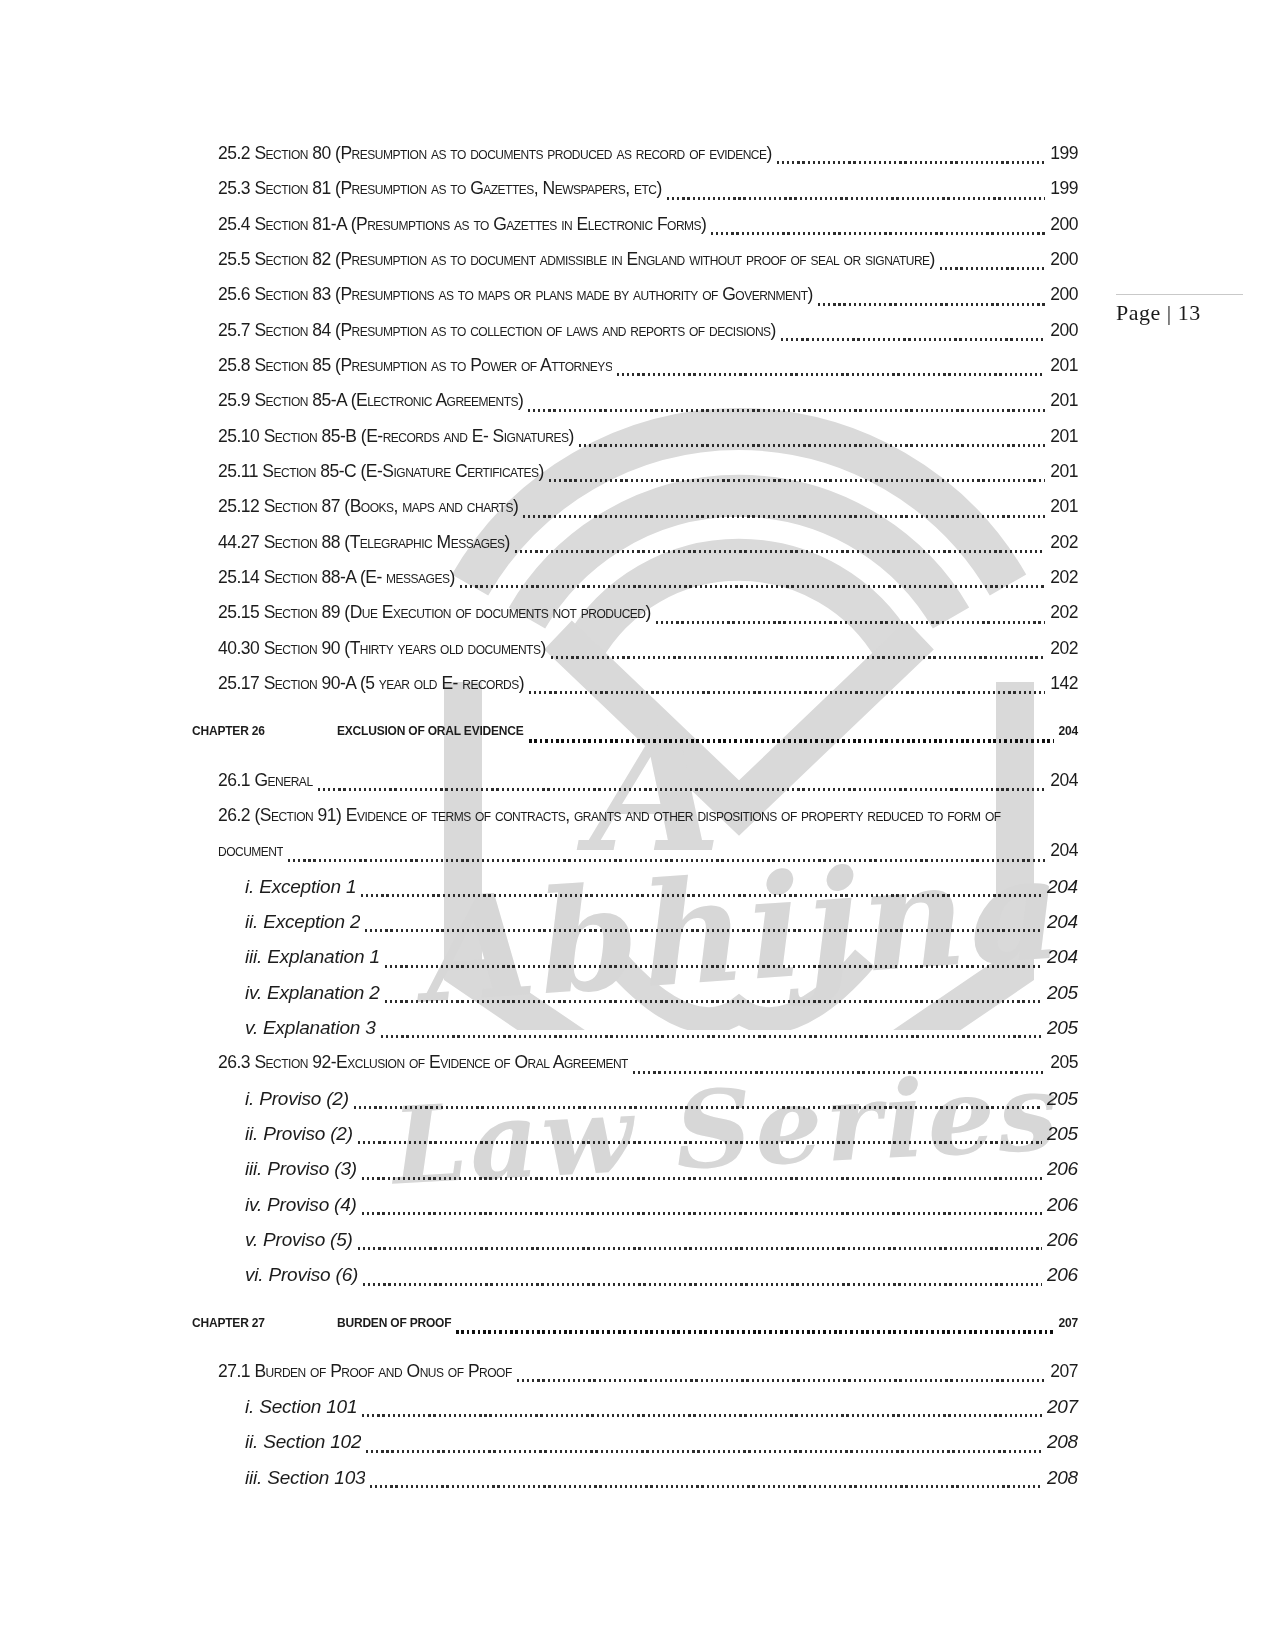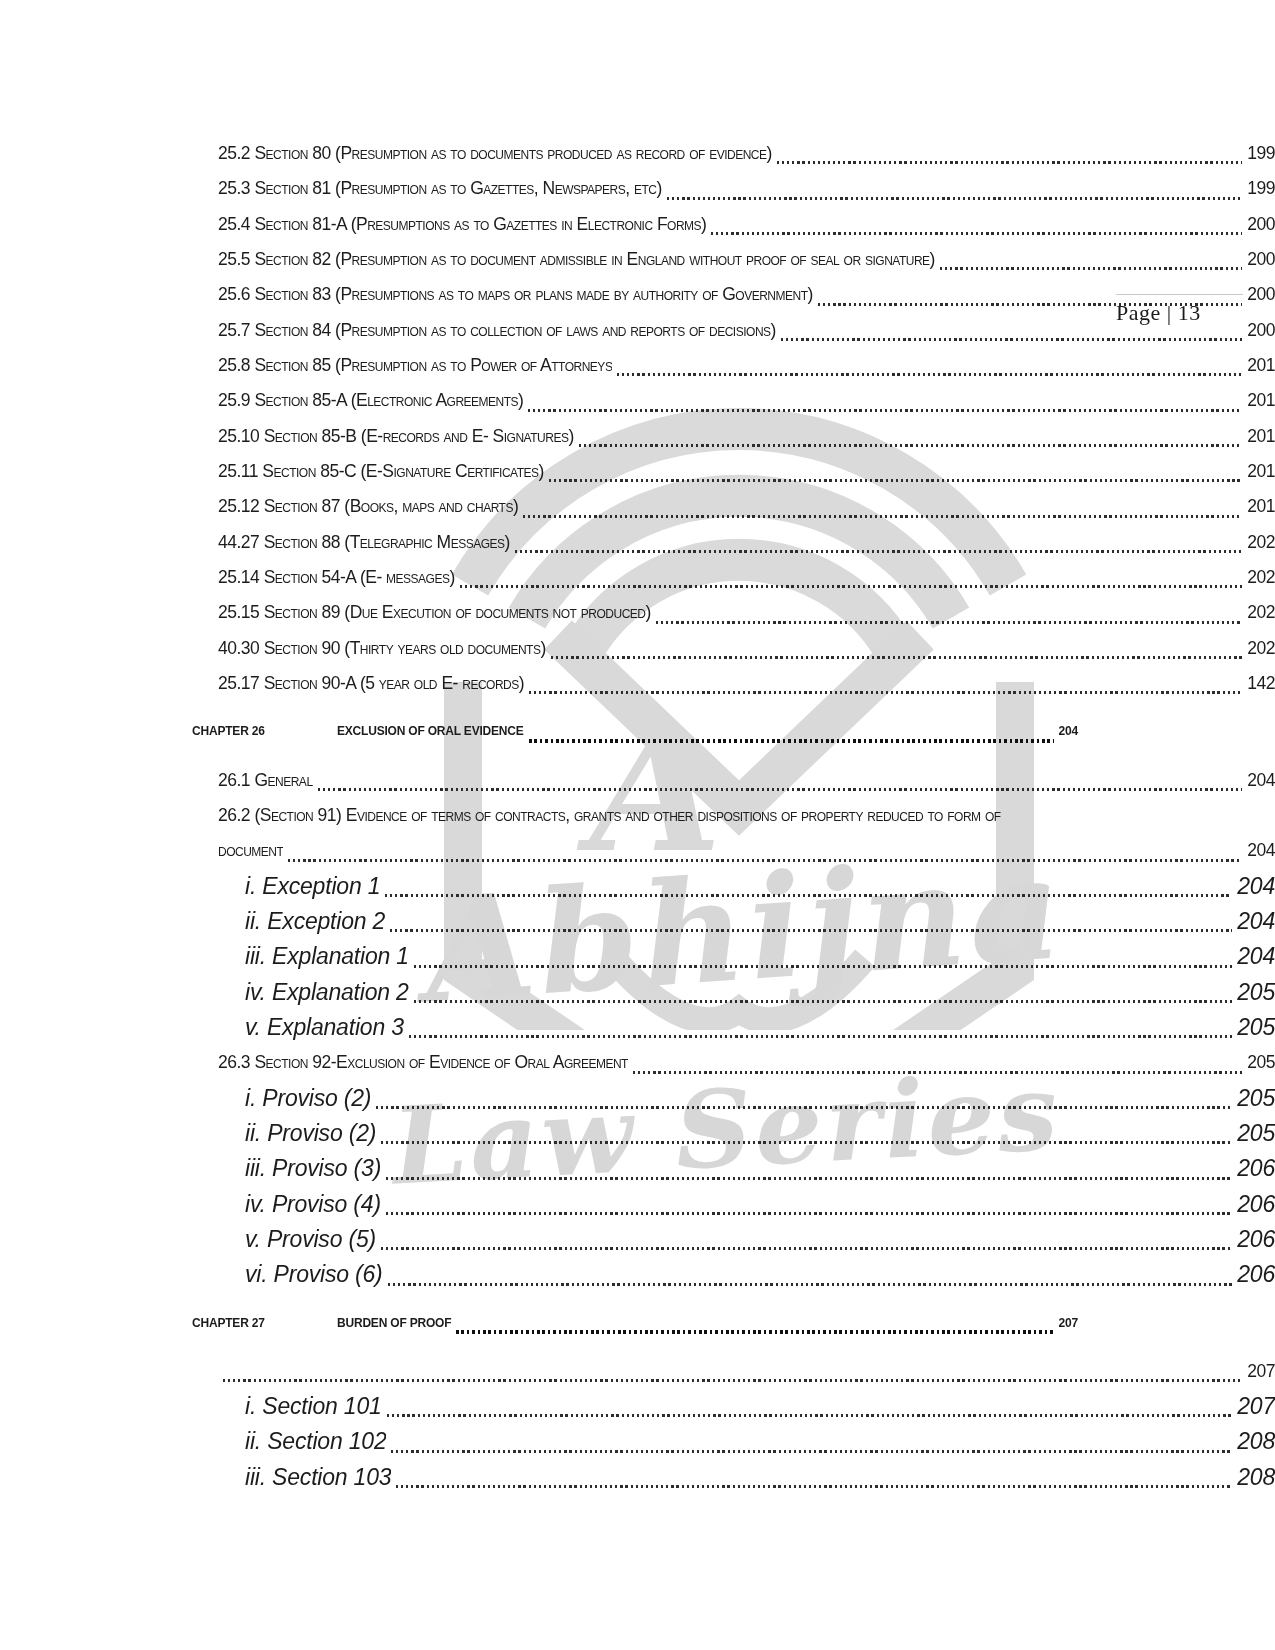--- a/index.html
+++ b/index.html
@@ -17,24 +17,24 @@
   .wm-brand{left:424px;top:858px;font-size:142px;letter-spacing:4px;transform:rotate(-4deg);}
   .wm-series{left:392px;top:1076px;font-size:106px;letter-spacing:3px;transform:rotate(-3deg);}
   
   .page-marker{position:absolute;left:1116px;top:294px;width:132px;}
   .pm-line{height:1px;width:127px;background:#c9c9c9;}
   .pm-text{margin-top:5px;font-family:"Liberation Serif", serif;font-size:22px;color:#1a1a1a;letter-spacing:0.5px;}
   
   .toc{position:absolute;top:136px;left:0;width:1275px;}
   .row{
     display:flex;align-items:baseline;height:35.33px;line-height:35.33px;
-    white-space:nowrap;
+    padding-right:197px;white-space:nowrap;
   }
   .row.entry,.row.wrap{margin-left:218px;font-size:17.5px;font-variant:small-caps;letter-spacing:-0.5px;}
-  .row.sub{margin-left:245px;font-size:23px;font-style:italic;letter-spacing:-0.2px;}
+  .row.sub{margin-left:245px;font-size:19px;font-style:italic;letter-spacing:-0.2px;}
   .row.chapter{
     margin:13px 197px 13px 192px;padding-right:0;
     font-size:12px;font-weight:bold;letter-spacing:-0.2px;
   }
   .chnum{flex:0 0 145px;}
   .chtitle{flex:0 1 auto;}
   .label{flex:0 1 auto;overflow:hidden;}
   .leader{
     flex:1 1 auto;min-width:10px;align-self:flex-end;height:3px;margin:0 3px 7px 5px;
     background:repeating-linear-gradient(to right,#2c2c2c 0 2.2px,transparent 2.2px 5.1px);
@@ -130,21 +130,21 @@
         <span class="label">25.12 Section 87 (Books, maps and charts)</span>
         <span class="leader"></span>
         <span class="pg">201</span>
       </div>
       <div class="row entry">
         <span class="label">44.27 Section 88 (Telegraphic Messages)</span>
         <span class="leader"></span>
         <span class="pg">202</span>
       </div>
       <div class="row entry">
-        <span class="label">25.14 Section 54-A (E- messages)</span>
+        <span class="label">25.14 Section 88-A (E- messages)</span>
         <span class="leader"></span>
         <span class="pg">202</span>
       </div>
       <div class="row entry">
         <span class="label">25.15 Section 89 (Due Execution of documents not produced)</span>
         <span class="leader"></span>
         <span class="pg">202</span>
       </div>
       <div class="row entry">
         <span class="label">40.30 Section 90 (Thirty years old documents)</span>
@@ -235,20 +235,21 @@
         <span class="leader"></span>
         <span class="pg">206</span>
       </div>
       <div class="row chapter">
         <span class="chnum">CHAPTER 27</span>
         <span class="chtitle">BURDEN OF PROOF</span>
         <span class="leader"></span>
         <span class="pg">207</span>
       </div>
       <div class="row entry">
+        <span class="label">27.1 Burden of Proof and Onus of Proof</span>
         <span class="leader"></span>
         <span class="pg">207</span>
       </div>
       <div class="row sub">
         <span class="label">i. Section 101</span>
         <span class="leader"></span>
         <span class="pg">207</span>
       </div>
       <div class="row sub">
         <span class="label">ii. Section 102</span>

